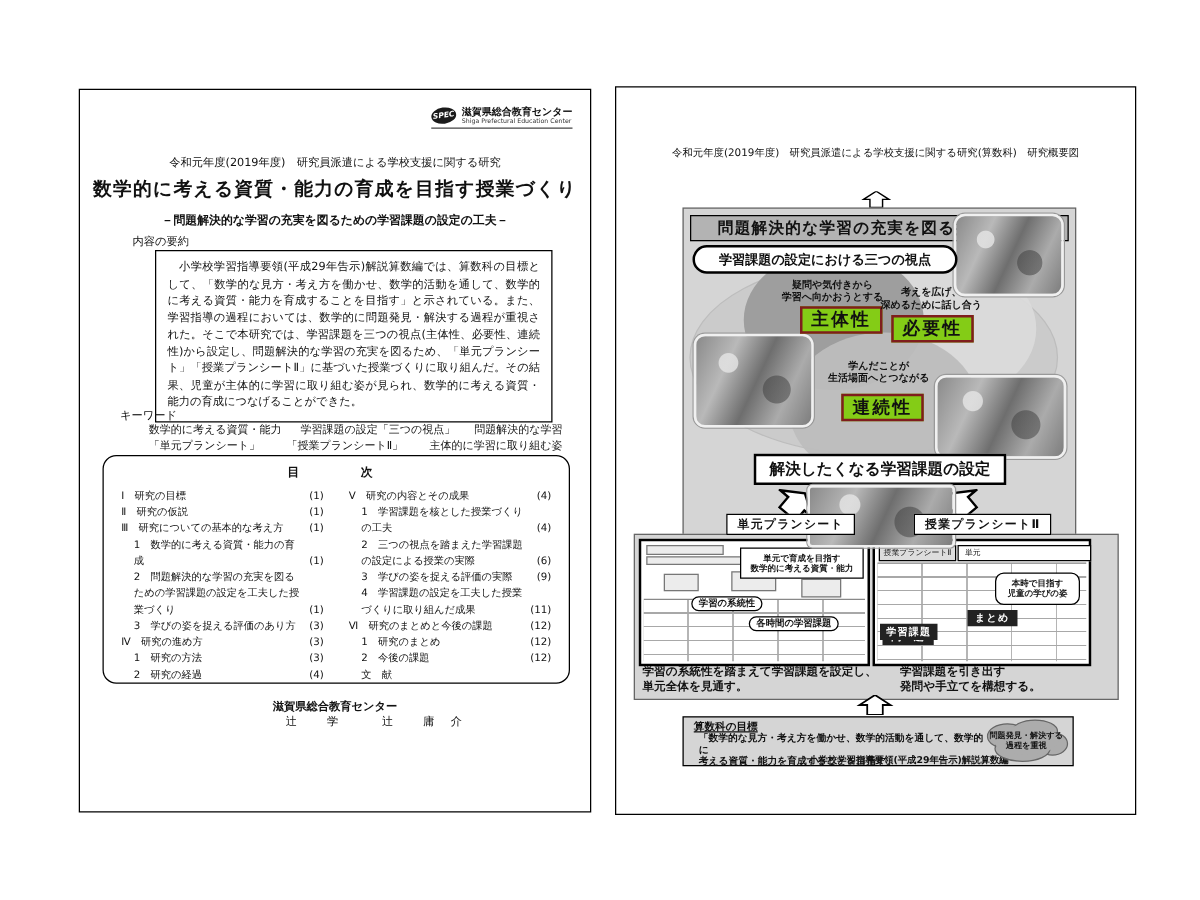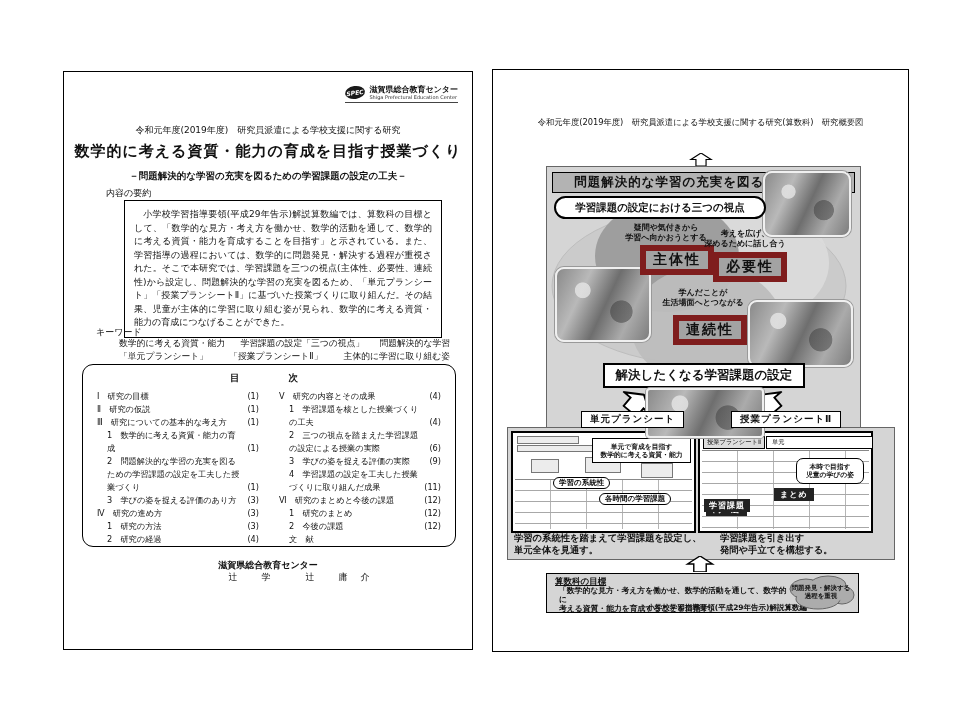--- a/index.html
+++ b/index.html
@@ -44,21 +44,21 @@
   .rp-banner{left:53px;width:311px;top:60px;height:25px;background:#000;color:#fff;
      font-size:15.5px;font-weight:700;letter-spacing:2px;display:flex;align-items:center;justify-content:center;}
   .upper-gray{left:53px;top:96px;width:313px;height:262px;background:#d5d5d5;border:1px solid #666;}
   .lower-gray{left:14px;top:357px;width:386px;height:131px;background:#d5d5d5;border:1px solid #666;}
   .rp-subbanner{left:5px;top:5px;width:301px;height:19px;background:#b3b3b3;border:1px solid #000;
      font-size:12.5px;font-weight:700;display:flex;align-items:center;justify-content:center;letter-spacing:1px;}
   .rp-bubble{left:7px;top:29px;width:208px;height:19px;background:#fff;border:2px solid #000;border-radius:12px;
      font-size:10.5px;font-weight:700;display:flex;align-items:center;justify-content:center;z-index:3;}
   .venn{left:2px;top:24px;z-index:0;}
   .vp-desc{font-size:8px;font-weight:700;text-align:center;line-height:9.5px;z-index:2;}
-  .vp-name{background:#a3a3a3;border:6px solid #7f1d1d;font-size:14px;font-weight:700;padding:0 7px;z-index:2;letter-spacing:2px;}
+  .vp-name{background:#84cc16;border:2px solid #7f1d1d;font-size:14px;font-weight:700;padding:0 7px;z-index:2;letter-spacing:2px;}
   .photo{border:2px solid #f0f0f0;box-shadow:0 0 0 1px #999;border-radius:9px;z-index:1;
      background:
        radial-gradient(circle at 28% 30%,rgba(230,230,230,.8) 0 9%,rgba(0,0,0,0) 10%),
        radial-gradient(circle at 70% 60%,rgba(60,60,60,.5) 0 14%,rgba(0,0,0,0) 15%),
        linear-gradient(115deg,#8a8a8a 0%,#b9b9b9 28%,#6e6e6e 52%,#ababab 76%,#7d7d7d 100%);}
   .rp-taskbanner{left:56px;top:196px;width:198px;height:21px;background:#fff;border:2px solid #000;
      font-size:12.5px;font-weight:700;display:flex;align-items:center;justify-content:center;z-index:3;}
   .arrow svg{display:block;width:100%;height:100%;}
   .plan-label{background:#fff;border:1.5px solid #000;font-size:9.5px;font-weight:700;padding:1px 8px;z-index:6;letter-spacing:1px;}
   .sheet{background:#fff;border:2px solid #000;z-index:2;}

